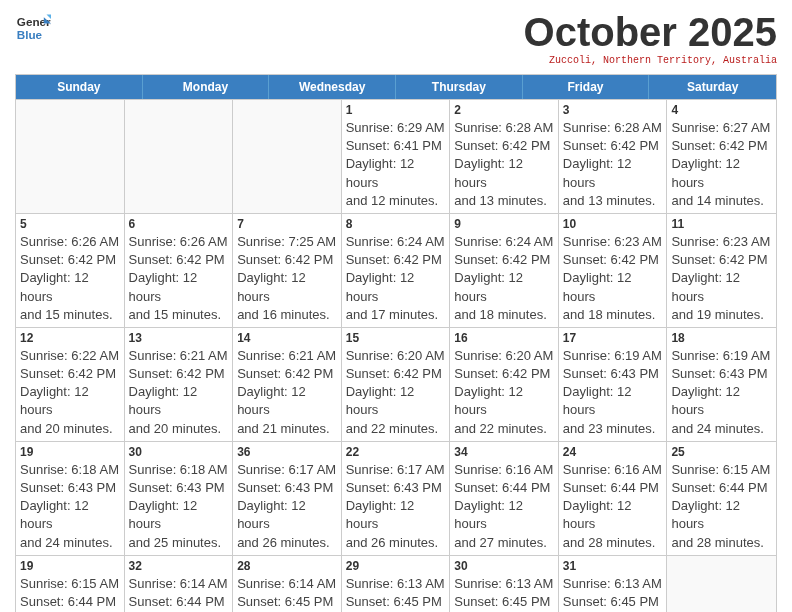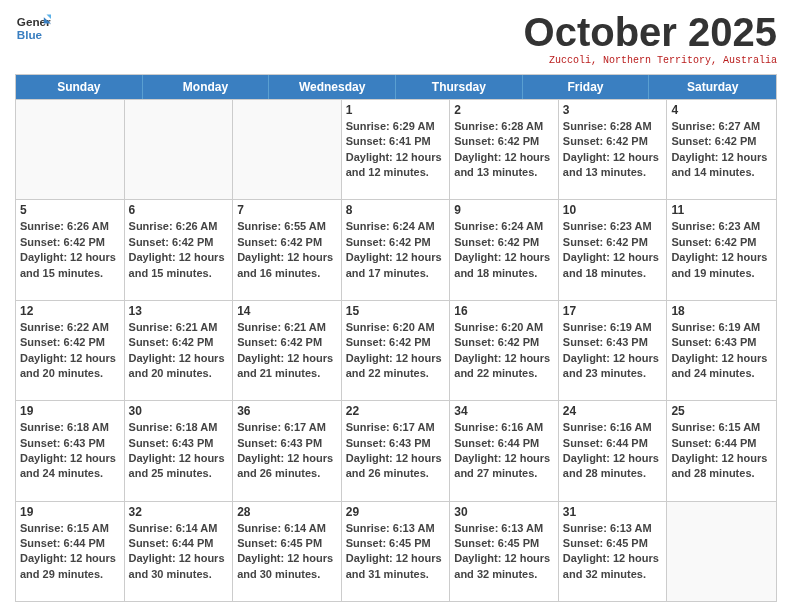--- a/index.html
+++ b/index.html
@@ -86,24 +86,23 @@
     }
     .cal-cell:last-child { border-right: none; }
     .cal-cell.empty { background: #f9f9f9; }
     .day-num {
       font-size: 12px;
       font-weight: bold;
       margin-bottom: 2px;
       display: block;
     }
     .cell-info {
-      font-size: 11px;
+      font-size: 13px;
       line-height: 1.4;
       color: #444;
-      font-weight: bold;
     }
   </style>
 </head>
 <body>
 
 <div class="page">
   <div class="header">
     <div class="logo">
       <svg class="logo-icon" viewBox="0 0 40 40">
         <text x="2" y="18" font-size="13" font-weight="bold" fill="#333">General</text>
@@ -171,21 +170,21 @@
           </div>
           <div class="cal-cell">
             <span class="day-num">6</span>
             <div class="cell-info" style="white-space: pre-line;">Sunrise: 6:26 AM
 Sunset: 6:42 PM
 Daylight: 12 hours
 and 15 minutes.</div>
           </div>
           <div class="cal-cell">
             <span class="day-num">7</span>
-            <div class="cell-info" style="white-space: pre-line;">Sunrise: 6:55 AM
+            <div class="cell-info" style="white-space: pre-line;">Sunrise: 7:25 AM
 Sunset: 6:42 PM
 Daylight: 12 hours
 and 16 minutes.</div>
           </div>
           <div class="cal-cell">
             <span class="day-num">8</span>
             <div class="cell-info" style="white-space: pre-line;">Sunrise: 6:24 AM
 Sunset: 6:42 PM
 Daylight: 12 hours
 and 17 minutes.</div>

